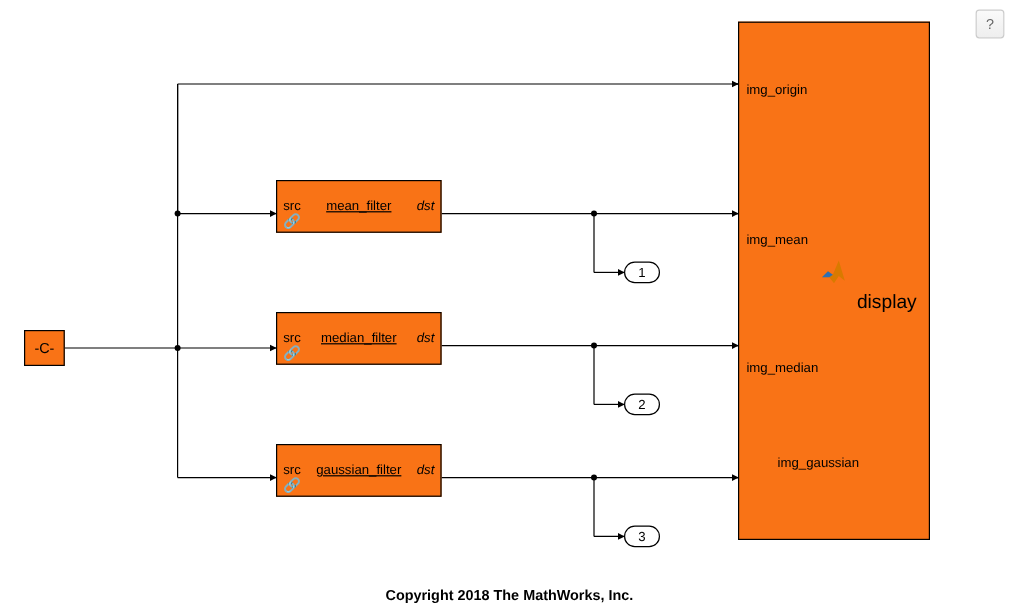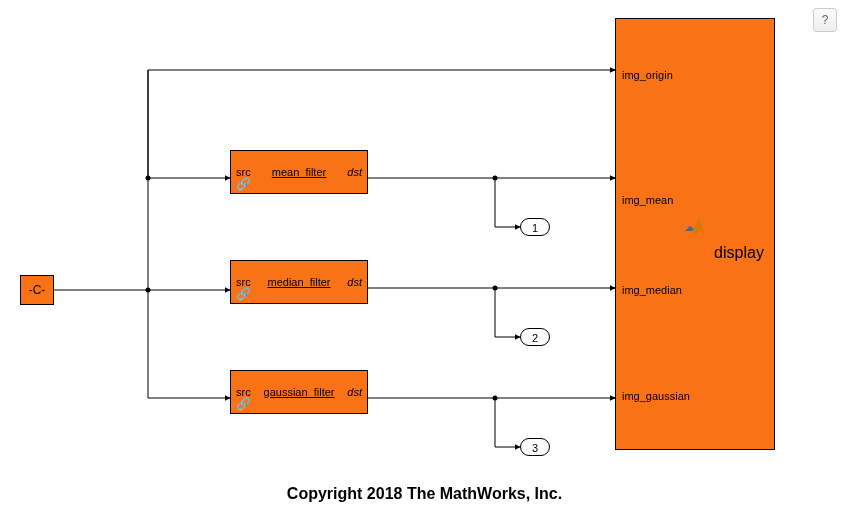--- a/index.html
+++ b/index.html
@@ -72,22 +72,22 @@
     width: 160px;
     height: 432px;
   }
   .display-port {
     position: absolute;
     left: 6px;
     font-size: 11px;
   }
   .dp-origin   { top: 50px;  }
   .dp-mean     { top: 155px; margin-top: 20px; }
-  .dp-median   { top: 265px; text-align: center; }
-  .dp-gaussian { top: 371px; }
+  .dp-median   { top: 282px; text-align: center; }
+  .dp-gaussian { top: 361px; margin-left: 26px; }
   .ml-logo {
     position: absolute;
     left: 50%;
     top: 195px;
     transform: translateX(-50%);
   }
   .ml-caption {
     position: absolute;
     left: 50%;
     top: 225px;
@@ -125,21 +125,21 @@
   .outport-1 { left: 520px; top: 218px; }
   .outport-2 { left: 520px; top: 328px; }
   .outport-3 { left: 520px; top: 438px; }
   .copyright {
     position: absolute;
     left: 0;
     right: 0;
     bottom: 8px;
     text-align: center;
     font-weight: bold;
-    font-size: 16px;
+    font-size: 12px;
   }
   svg.wires {
     position: absolute;
     left: 0;
     top: 0;
     width: 849px;
     height: 511px;
     pointer-events: none;
   }
 </style>

